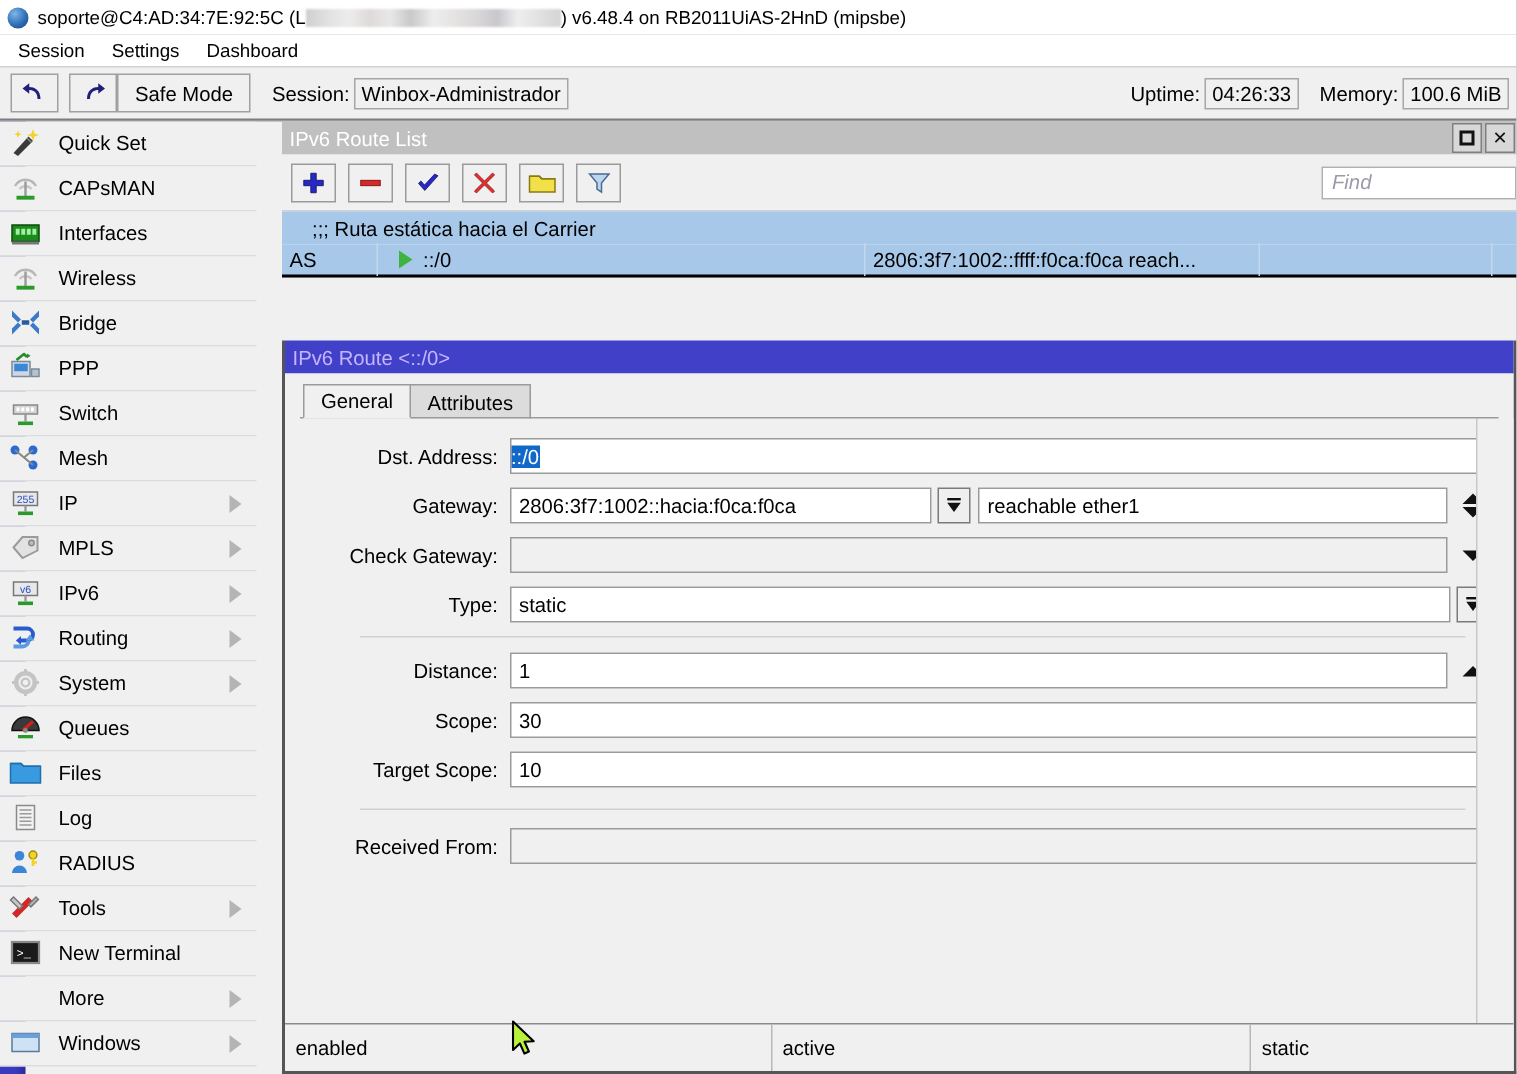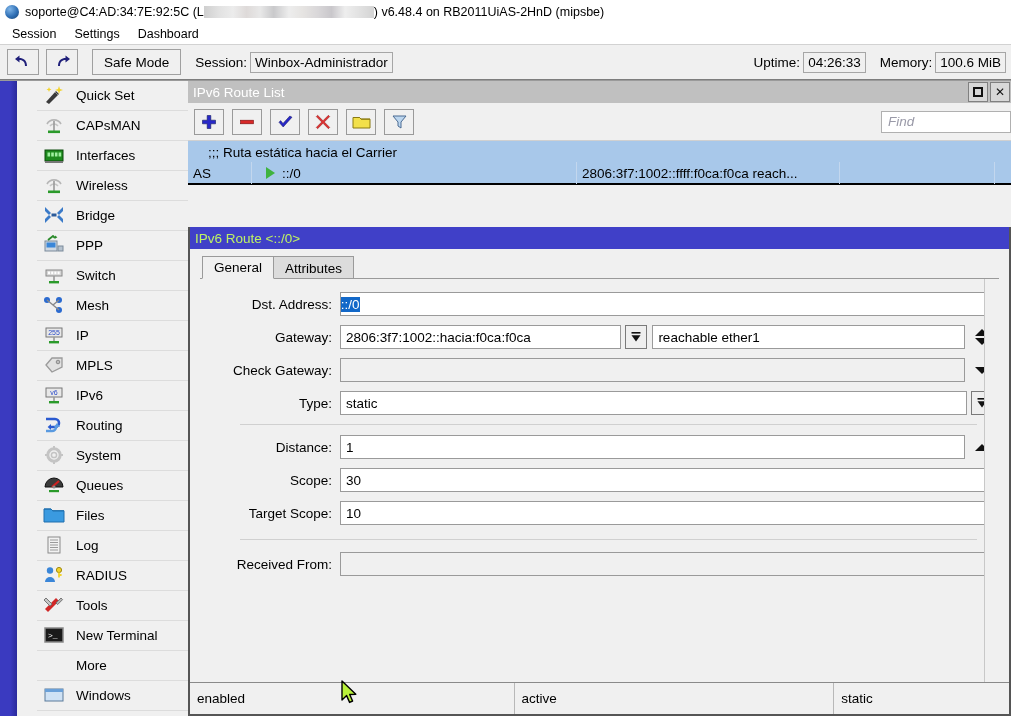--- a/index.html
+++ b/index.html
@@ -45,41 +45,41 @@
     background:#f0f0f0;border-top:1px solid #d2d2d2;border-bottom:1px solid #7d7d7d;
     display:flex;align-items:center;box-sizing:border-box;
   }
   .tb-btn{
     width:32px;height:26px;margin-left:7px;background:#f0f0f0;
     border:1px solid #a0a0a0;box-sizing:border-box;
     display:flex;align-items:center;justify-content:center;color:#20207a;
     font-size:17px;line-height:1;
   }
   .tb-safe{
-    height:26px;margin-left:14px;padding:0 11px;background:#f0f0f0;
+    height:26px;padding:0 11px;background:#f0f0f0;
     border:1px solid #a0a0a0;box-sizing:border-box;
     display:flex;align-items:center;font-size:13.5px;
   }
   .tb-label{margin-left:14px;font-size:13.5px;}
   .tb-field{
     height:21px;border:1px solid #a6a6a6;background:#f0f0f0;box-sizing:border-box;
     padding:0 4px;display:flex;align-items:center;font-size:13.5px;margin-left:3px;
   }
   .tb-right{margin-left:auto;display:flex;align-items:center;padding-right:5px;}
 
   
   .sidebar-wrap{
     position:absolute;left:0;top:81px;width:188px;height:635px;
     background:#f0f0f0;overflow:hidden;
   }
   .sidebar-rail{
     position:absolute;left:0;top:0;width:17px;height:635px;
     background:linear-gradient(90deg,#3a3ac0 0%,#3a3ac0 60%,#2a2a9c 100%);
   }
-  .menu{position:absolute;left:17px;top:0;width:171px;padding-left:20px;}
+  .menu{position:absolute;left:0;top:0;width:171px;}
   .menu-item{
     height:30px;display:flex;align-items:center;
     border-bottom:1px solid #dcdcdc;box-sizing:border-box;
     padding-left:6px;font-size:13.5px;background:#f0f0f0;
   }
   .menu-item .mlabel{margin-left:9px;}
   .menu-item.noicon .mlabel{margin-left:33px;}
   .mi-icon{width:24px;height:22px;flex:none;position:relative;}
   .arrow-r{
     margin-left:auto;margin-right:10px;width:0;height:0;
@@ -143,21 +143,21 @@
     border-top:6px solid transparent;border-bottom:6px solid transparent;margin-right:7px;
   }
 
   
   .dlg{
     position:absolute;left:188px;top:227px;width:823px;height:489px;
     background:#f0f0f0;box-sizing:border-box;
     border-left:2px solid #555;border-right:2px solid #555;border-bottom:2px solid #555;
   }
   .dlg-title{
-    height:22px;background:#4040c8;color:#bef264;display:flex;align-items:center;
+    height:22px;background:#4040c8;color:#c4b5fd;display:flex;align-items:center;
     padding-left:5px;font-size:13.5px;
   }
   .dlg-body{position:relative;height:465px;background:#f0f0f0;}
   .tabs{display:flex;align-items:flex-end;height:30px;padding-left:12px;padding-top:7px;box-sizing:border-box;}
   .tab{
     height:23px;padding:0 11px;display:flex;align-items:center;font-size:13.5px;
     border:1px solid #9a9a9a;border-bottom:none;box-sizing:border-box;margin-right:-1px;
   }
   .tab.active{background:#f0f0f0;border-bottom:1px solid #f0f0f0;position:relative;z-index:2;}
   .tab.inactive{background:#dcdcdc;}

